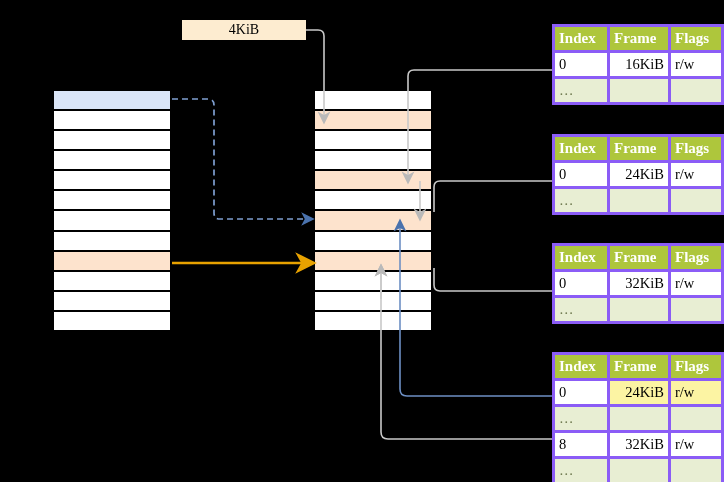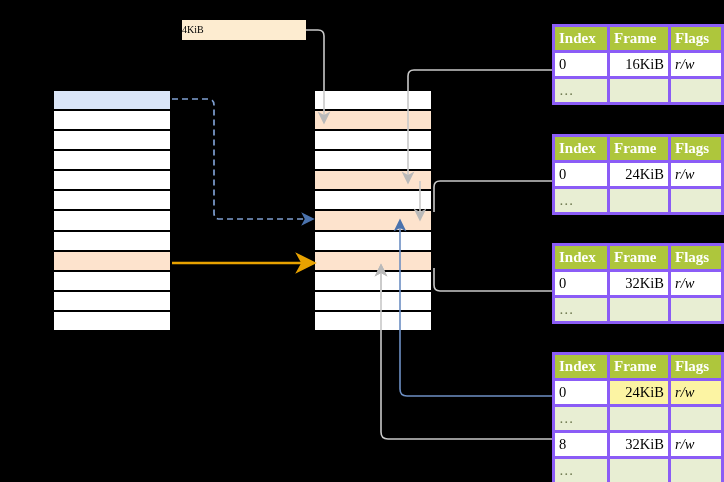--- a/index.html
+++ b/index.html
@@ -15,29 +15,29 @@
   
   .ptable{position:absolute;border-collapse:collapse;border:1px solid #1a1a1a;
           background:#fff;font-size:14.5px;}
   .ptable td,.ptable th{border:3px solid #8b5cf6;padding:1px 4px;
           height:26px;box-sizing:border-box;vertical-align:middle;
           font-weight:normal;text-align:left;white-space:nowrap;}
   .ptable th{background:#aec63c;color:#fff;font-weight:bold;font-size:15px;}
   .ptable tr.alt td{background:#e8eed3;color:#6f7a50;}
   .ptable td.c-index{width:56px;}
   .ptable td.c-frame{width:62px;text-align:right;}
-  .ptable td.c-flags{width:54px;font-style:italic;}
+  .ptable td.c-flags{width:54px;}
   .ptable th.c-index{width:56px;}
   .ptable th.c-frame{width:62px;}
   .ptable th.c-flags{width:54px;}
   .hl{background:#fcf4a3 !important;}
 
   
   .sizelabel{position:absolute;background:#fdecd0;color:#000;
-             font-size:10px;line-height:20px;}
+             font-size:14px;text-align:center;line-height:20px;}
 
   
   #wires{position:absolute;left:0;top:0;width:724px;height:482px;
          pointer-events:none;}
 </style>
 </head>
 <body>
 
 <div id="root">
 

